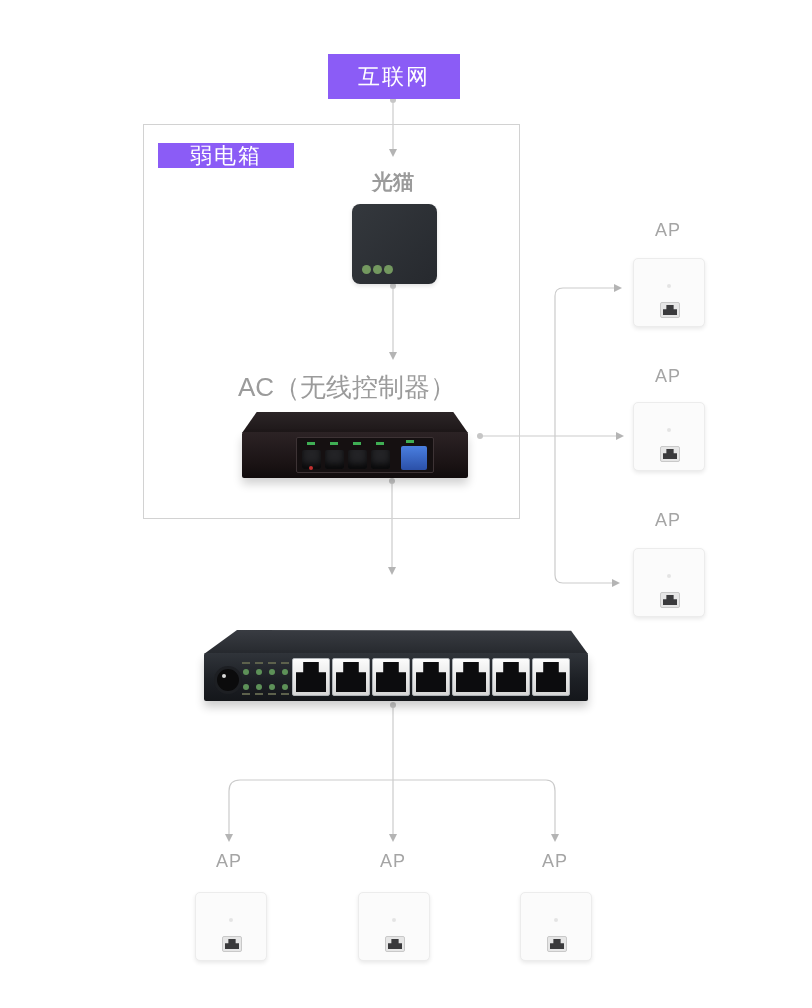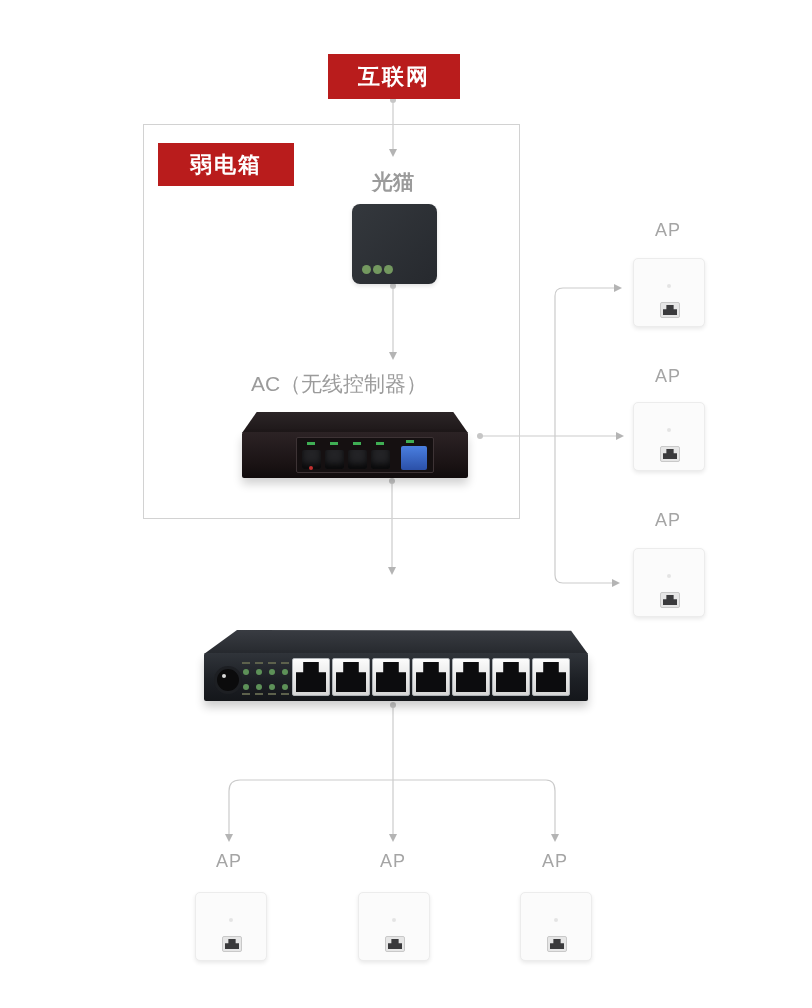--- a/index.html
+++ b/index.html
@@ -1,31 +1,31 @@
 <!DOCTYPE html>
 <html><head>
 <meta charset="utf-8">
 <style>
   html,body { margin:0; padding:0; background:#ffffff; }
   body { font-family:"Liberation Sans","DejaVu Sans",sans-serif; }
   .canvas { position:relative; width:812px; height:1008px; background:#fff; overflow:hidden; }
   .connectors { position:absolute; left:0; top:0; width:812px; height:1008px; pointer-events:none; }
 
   
-  .blue-tag { position:absolute; background:#b91c1c; color:#fff; font-size:22px; font-weight:bold;
+  .blue-tag { position:absolute; background:#8b5cf6; color:#fff; font-size:22px; font-weight:normal;
               display:flex; align-items:center; justify-content:center; letter-spacing:2px; }
   .internet-tag  { left:328px; top:54px;  width:132px; height:45px; }
-  .enclosure-tag { left:158px; top:143px; width:136px; height:43px; }
+  .enclosure-tag { left:158px; top:143px; width:136px; height:25px; }
   .enclosure-outline { position:absolute; left:143px; top:124px; width:375px; height:393px;
                        border:1px solid #d2d2d2; }
 
   
   .dev-label { position:absolute; color:#9b9b9b; text-align:center; white-space:nowrap; }
   .modem-label { left:343px; top:168px; width:100px; font-size:21px;font-weight:bold; }
-  .ac-label    { left:219px; top:370px; width:240px; font-size:21px; }
+  .ac-label    { left:227px; top:370px; width:240px; font-size:26px; }
   .poe-label   { left:270px; top:593px; width:240px; font-size:22px; }
 
   
   .modem { position:absolute; left:352px; top:204px; width:85px; height:80px; border-radius:8px;
            background:linear-gradient(135deg,#34383d,#26292e); box-shadow:0 2px 4px rgba(0,0,0,.12); }
   .mled { position:absolute; top:61px; width:9px; height:9px; border-radius:50%; background:#73985f; }
   .mled.m1 { left:10px; } .mled.m2 { left:21px; } .mled.m3 { left:32px; }
 
   
   .ac { position:absolute; left:242px; top:412px; width:226px; height:66px; }

